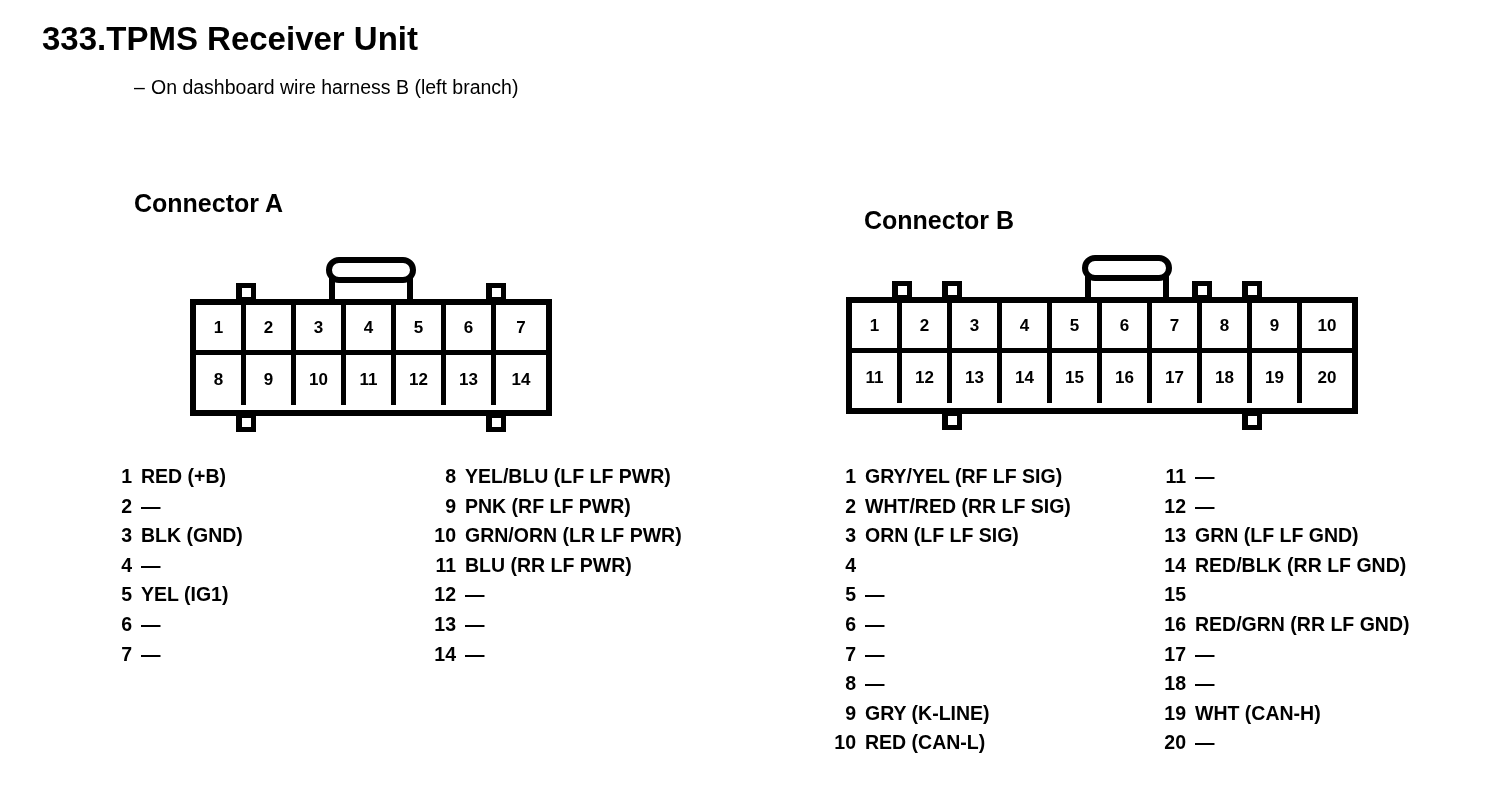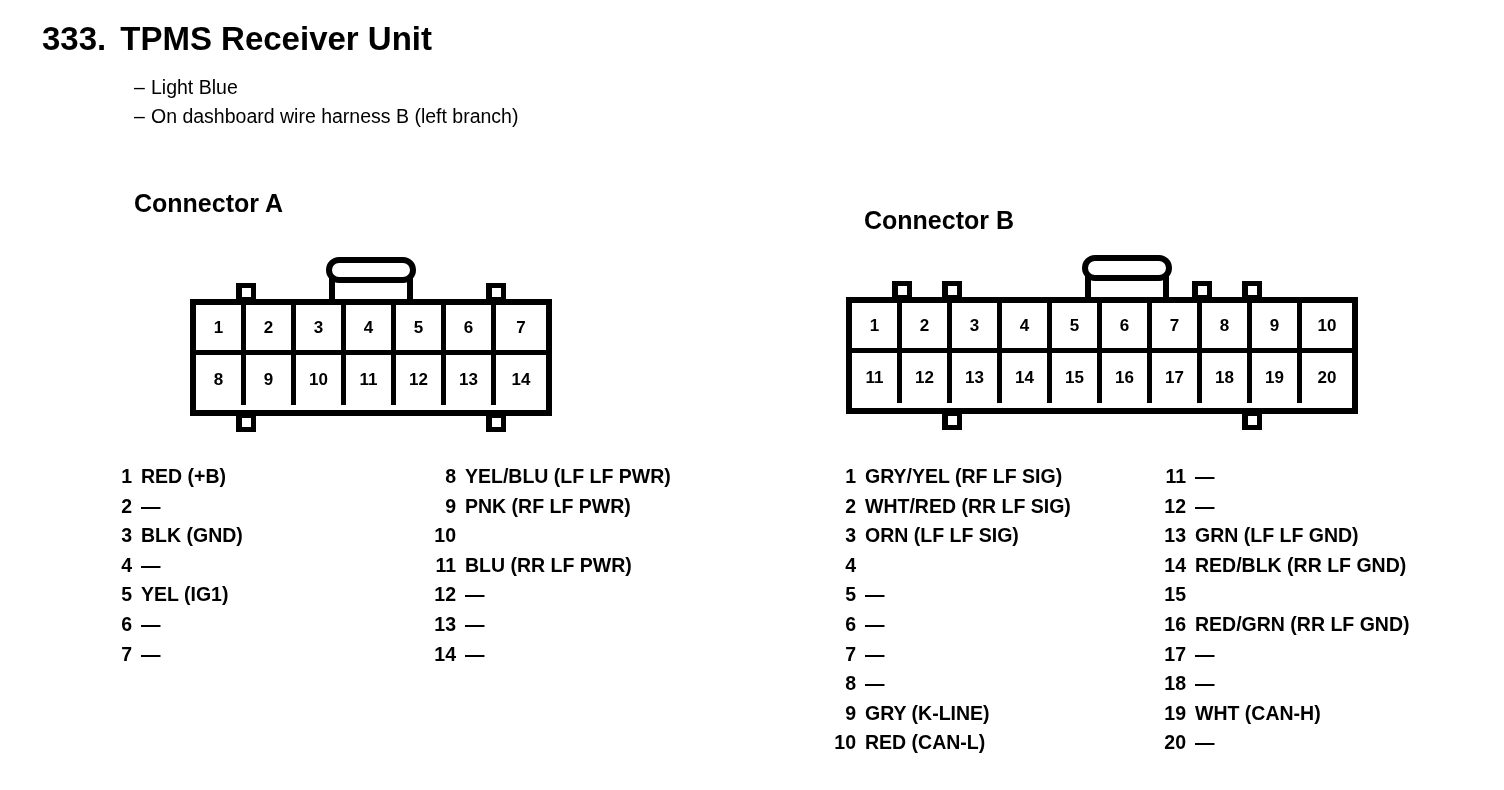--- a/index.html
+++ b/index.html
@@ -19,21 +19,21 @@
   
   #page-title {
     position: absolute;
     left: 42px;
     top: 20px;
     font-size: 33px;
     font-weight: bold;
     letter-spacing: 0px;
     white-space: nowrap;
   }
-  #page-title .num { margin-right: 14px; }
+  #page-title .num { }
 
   #bullets {
     position: absolute;
     left: 134px;
     top: 73px;
     font-size: 19.5px;
     line-height: 28.5px;
   }
   .bullet { white-space: nowrap; }
   .bullet .dash { display: inline-block; width: 17px; }
@@ -144,23 +144,20 @@
   }
 </style>
 </head>
 <body>
 
 <div id="page-title">
   <span class="num">333.</span><span>TPMS Receiver Unit</span>
 </div>
 
 <div id="bullets">
-  <div class="bullet">
-    <span class="dash">–</span><span>Light Blue</span>
-  </div>
   <div class="bullet">
     <span class="dash">–</span><span>On dashboard wire harness B (left branch)</span>
   </div>
 </div>
 
 <div class="conn-heading" id="heading-a">Connector A</div>
 
 <div class="connector" id="connector-a" style="width: 362px; height: 181px;">
     <div class="conn-body" style="left: 0px; top: 44px; width: 362px; height: 117px;">
       <div class="pin-row top">
@@ -225,20 +222,21 @@
     <div class="pin-line">
       <span class="pin-no">8</span>
       <span class="pin-desc">YEL/BLU (LF LF PWR)</span>
     </div>
     <div class="pin-line">
       <span class="pin-no">9</span>
       <span class="pin-desc">PNK (RF LF PWR)</span>
     </div>
     <div class="pin-line">
       <span class="pin-no">10</span>
+      <span class="pin-desc">GRN/ORN (LR LF PWR)</span>
     </div>
     <div class="pin-line">
       <span class="pin-no">11</span>
       <span class="pin-desc">BLU (RR LF PWR)</span>
     </div>
     <div class="pin-line">
       <span class="pin-no">12</span>
       <span class="pin-desc">—</span>
     </div>
     <div class="pin-line">

